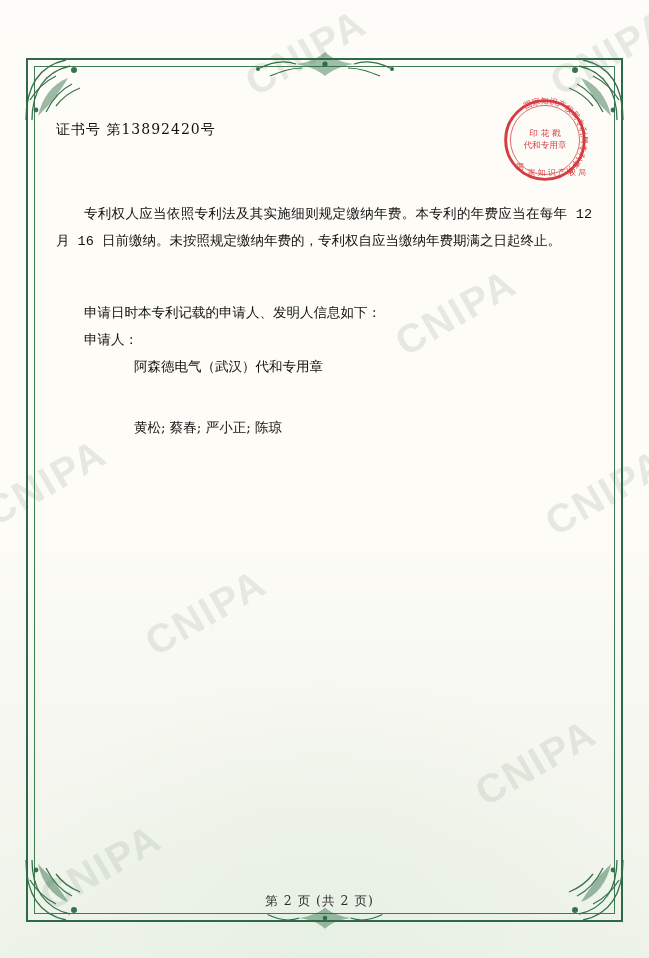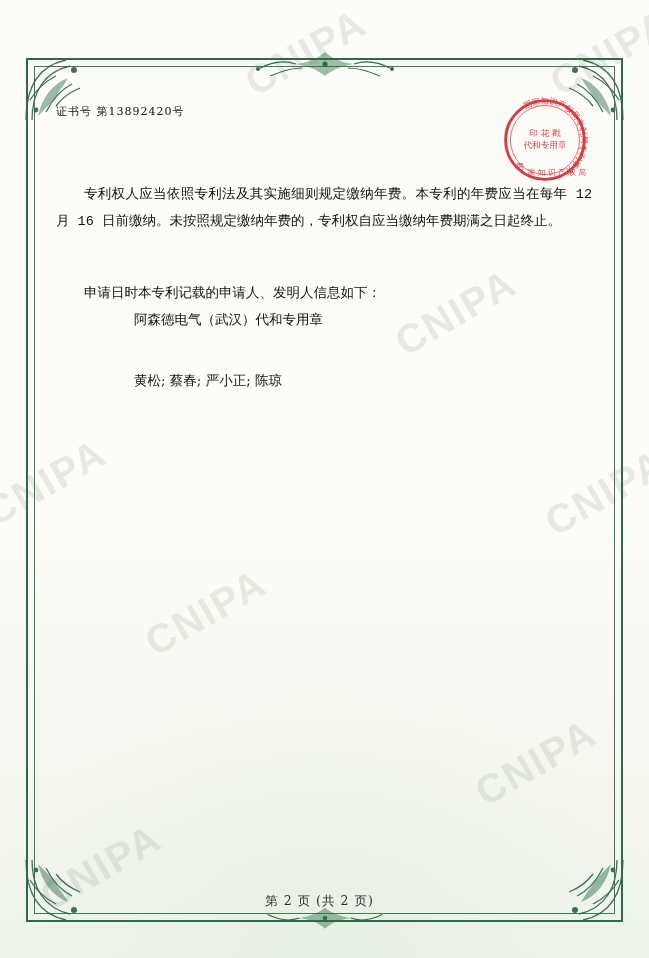--- a/index.html
+++ b/index.html
@@ -99,23 +99,23 @@
   
   .content {
     position: absolute;
     left: 56px;
     top: 100px;
     width: 536px;
     color: #1a1a1a;
   }
 
   .cert-no {
-    font-size: 11px;
+    font-size: 14px;
     letter-spacing: 1px;
-    margin-top: 4px;
+    margin-top: 21px;
     color: #111;
   }
 
   .para {
     margin-top: 62px;
     font-size: 13.5px;
     line-height: 2.0;
     text-align: justify;
     color: #111;
     font-family: Liberation Mono, monospace;
@@ -261,20 +261,21 @@
 
   <div class="content">
     <div class="cert-no">证书号 第13892420号</div>
 
     <div class="para">
       <span class="indent">专利权人应当依照专利法及其实施细则规定缴纳年费。本专利的年费应当在每年 12 月 16 日前缴纳。未按照规定缴纳年费的，专利权自应当缴纳年费期满之日起终止。</span>
     </div>
 
     <div class="section">
       <div class="line">申请日时本专利记载的申请人、发明人信息如下：</div>
+      <div class="line">申请人：</div>
       <div class="value">阿森德电气（武汉）代和专用章</div>
       <div class="gap"></div>
       <div class="value">黄松; 蔡春; 严小正; 陈琼</div>
     </div>
   </div>
 
   <div class="footer">第 2 页 (共 2 页)</div>
 </div>
 
 </body></html>

